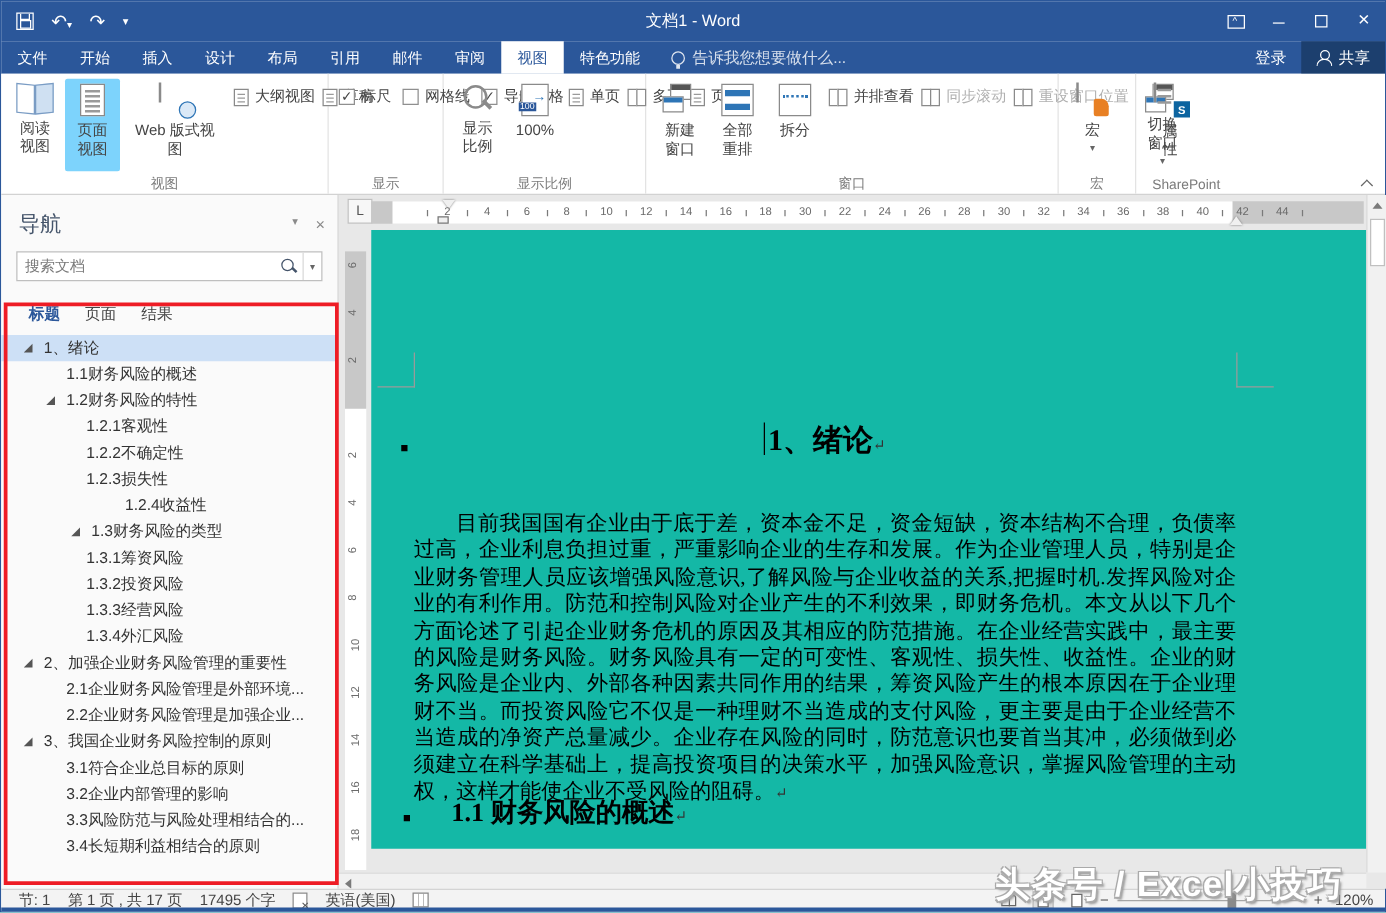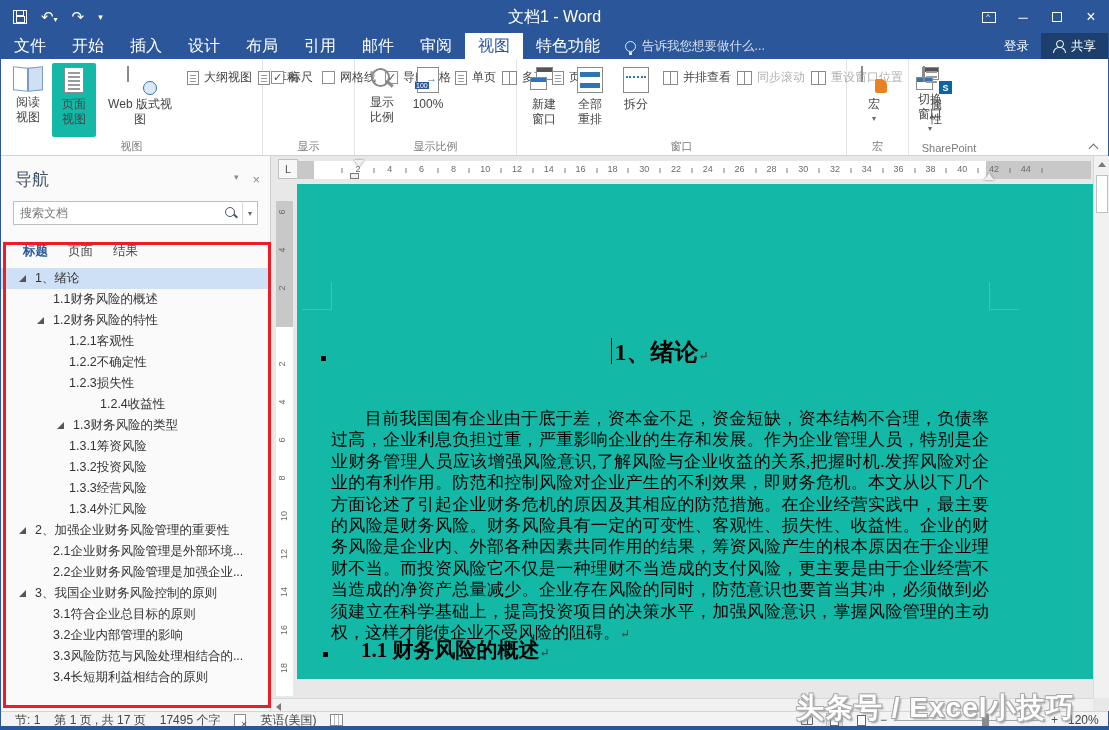--- a/index.html
+++ b/index.html
@@ -7,48 +7,48 @@
   body { font-family:"Liberation Sans","DejaVu Sans",sans-serif; font-size:12px; }
   #frame { position:relative; width:1109px; height:730px; background:#fff; border:1px solid #2b579a; }
 
   
   .titlebar { position:absolute; left:0; top:0; width:100%; height:32px; background:#2b579a; color:#fff; display:flex; align-items:center; }
   .qat { display:flex; align-items:center; gap:14px; padding-left:12px; }
   .qat .qbtn { color:#fff; font-size:15px; cursor:default; }
   .save-ic { width:14px; height:14px; border:1.5px solid #fff; position:relative; display:inline-block; }
   .save-ic:before { content:""; position:absolute; left:2px; top:0; width:6px; height:4px; background:#2b579a; border:1px solid #fff; border-top:none; }
   .save-ic:after { content:""; position:absolute; left:2px; bottom:0; width:7px; height:5px; border:1px solid #fff; }
-  .title-center { position:absolute; left:0; right:0; text-align:center; font-size:16px; color:#fff; pointer-events:none; }
+  .title-center { position:absolute; left:0; right:0; text-align:center; font-size:13px; color:#fff; pointer-events:none; }
   .winbtns { margin-left:auto; display:flex; height:32px; }
   .winbtn { width:34px; height:32px; display:flex; align-items:center; justify-content:center; color:#fff; font-size:13px; }
   .ribopt { width:14px; height:11px; border:1px solid #fff; position:relative; }
   .ribopt:after { content:"^"; position:absolute; left:3px; top:-1px; font-size:8px; }
   .maxbox { width:10px; height:10px; border:1px solid #fff; }
 
   
   .tabrow { position:absolute; left:0; top:32px; width:100%; height:26px; background:#2b579a; display:flex; align-items:stretch; color:#fff; }
-  .mtab { padding:0 13px; display:flex; align-items:center; font-size:16px; cursor:default; }
+  .mtab { padding:0 13px; display:flex; align-items:center; font-size:12px; cursor:default; }
   .mtab.active { background:#fff; color:#2b579a; }
   .tellme { display:flex; align-items:center; gap:6px; color:rgba(255,255,255,.8); padding-left:12px; font-size:12.5px; }
   .bulb { width:11px; height:11px; border:1.5px solid rgba(255,255,255,.85); border-radius:50%; position:relative; }
   .bulb:after { content:""; position:absolute; left:2.5px; top:10px; width:3px; height:3px; background:rgba(255,255,255,.85); }
   .tabrow .right { margin-left:auto; display:flex; align-items:stretch; }
   .signin { display:flex; align-items:center; padding:0 12px; font-size:12.5px; }
   .sharebox { display:flex; align-items:center; gap:6px; padding:0 12px; background:#1c3f6e; font-size:12.5px; }
   .person { width:12px; height:12px; position:relative; }
   .person:before { content:""; position:absolute; left:3px; top:0; width:6px; height:6px; border-radius:50%; border:1.5px solid #fff; }
   .person:after { content:""; position:absolute; left:0; top:7px; width:11px; height:5px; border:1.5px solid #fff; border-bottom:none; border-radius:6px 6px 0 0; }
 
   
   .ribbon { position:absolute; left:0; top:58px; width:100%; height:97px; background:#fff; border-bottom:1px solid #d2d2d2; display:flex; }
   .rgroup { position:relative; height:100%; border-right:1px solid #e3e3e3; padding:4px 4px 16px 4px; display:flex; align-items:flex-start; }
   .glabel { position:absolute; bottom:1px; left:0; right:0; text-align:center; color:#7b7b7b; font-size:11px; }
   .bigbtn { display:flex; flex-direction:column; align-items:center; justify-content:flex-start; padding:4px 5px; margin:0 1px; border-radius:2px; min-width:44px; height:74px; }
   .bigbtn .blabel { margin-top:4px; text-align:center; font-size:12px; color:#444; line-height:1.25; }
-  .bigbtn.sel { background:#14b8a6; }
+  .bigbtn.sel { background:#7dd3fc; }
   .smallcol { display:flex; flex-direction:row; justify-content:flex-start; gap:6px; padding:6px 4px; }
   .smallbtn { display:flex; align-items:center; gap:5px; font-size:12px; color:#444; white-space:nowrap; }
   .smallbtn.disabled { color:#b0b0b0; }
   .chk { width:13px; height:13px; border:1px solid #8f8f8f; background:#fff; display:inline-flex; align-items:center; justify-content:center; font-size:11px; color:#444; }
   .dd { font-size:8px; color:#666; margin-top:2px; }
 
   
   .ic-book { width:30px; height:24px; position:relative; }
   .ic-book:before,.ic-book:after { content:""; position:absolute; top:0; width:13px; height:22px; border:1px solid #7a9cc4; background:#fff; }
   .ic-book:before { left:0; transform:skewY(6deg); }

